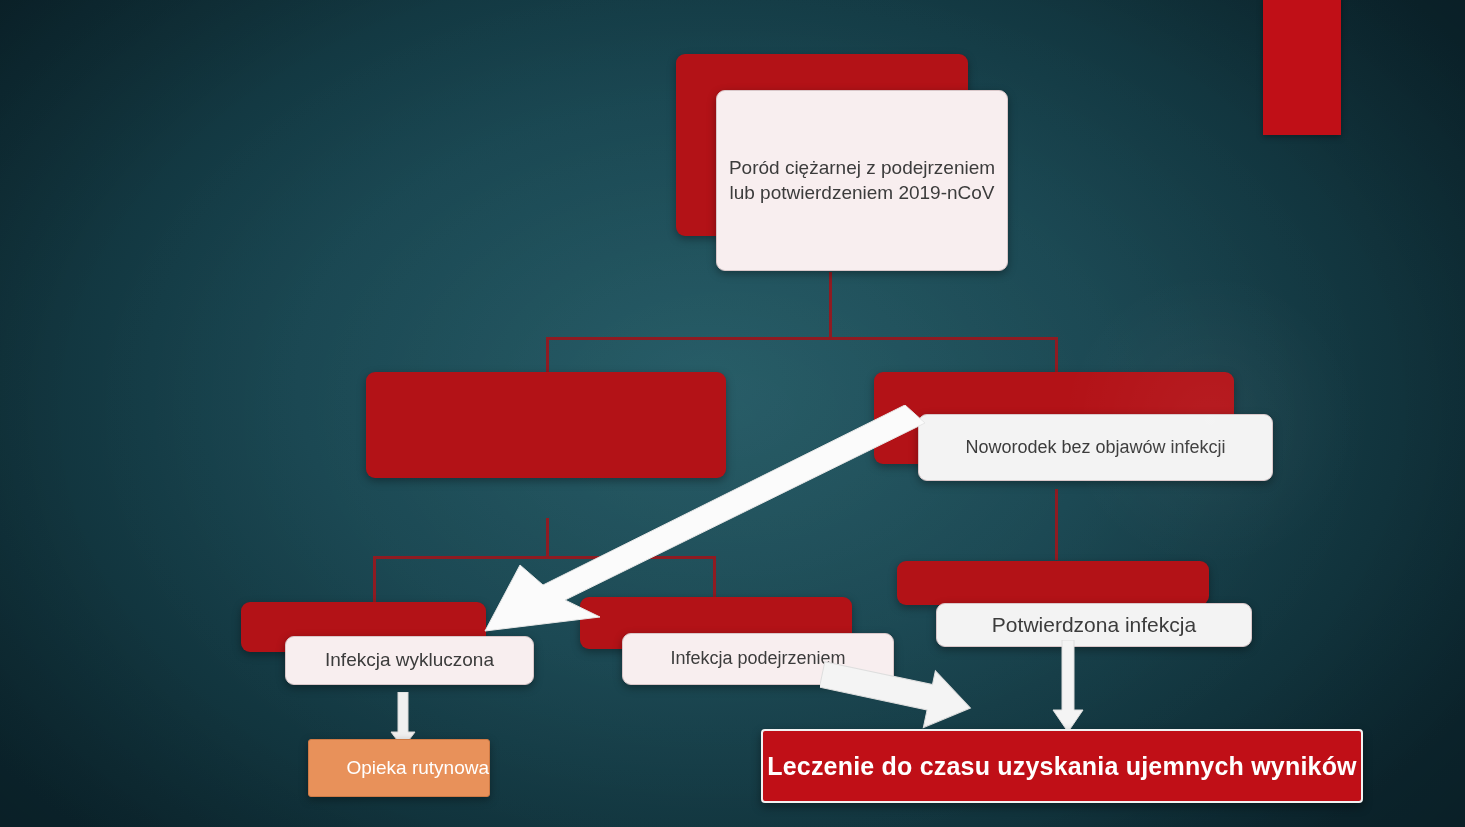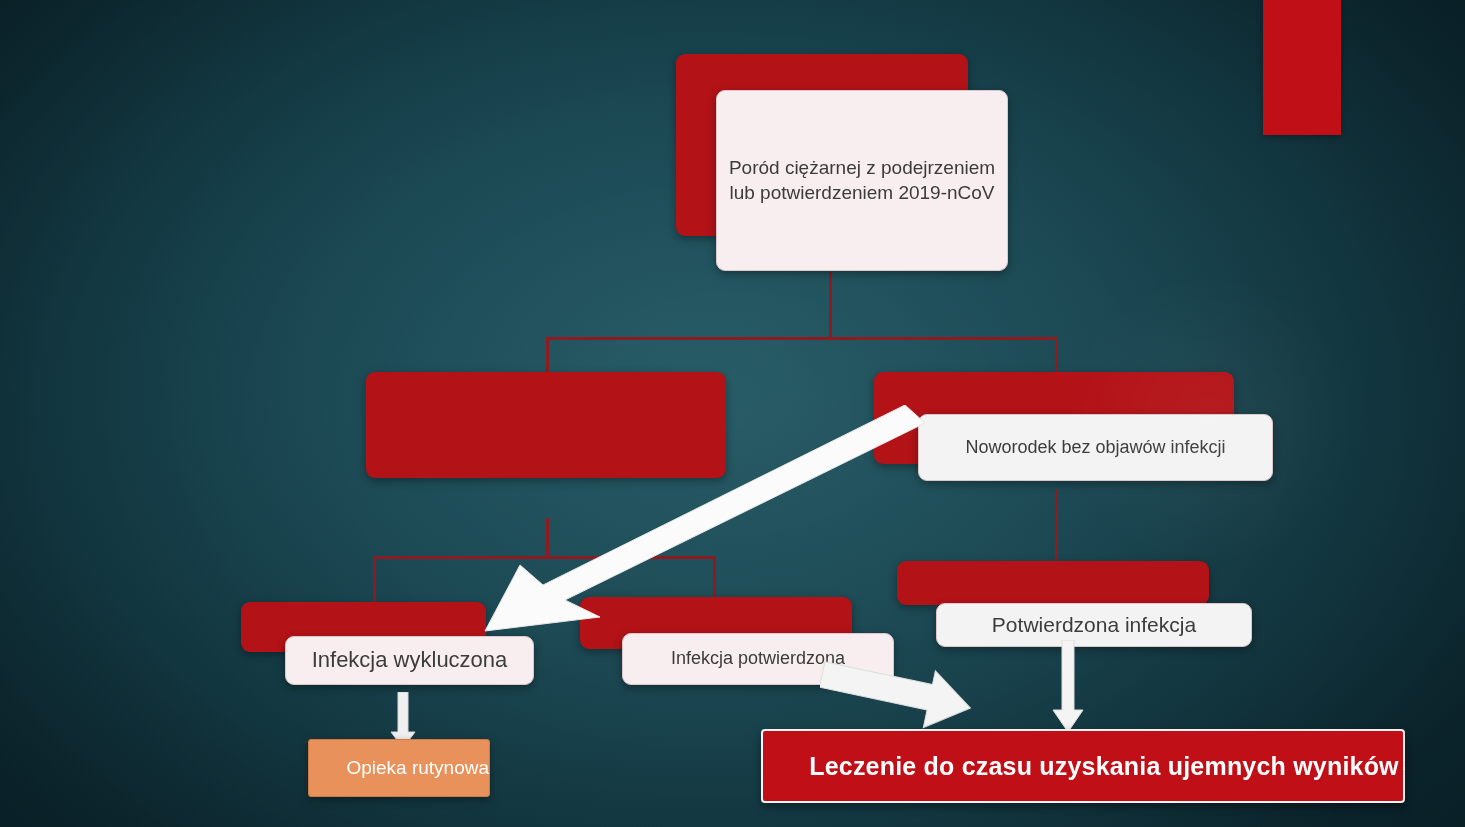--- a/index.html
+++ b/index.html
@@ -60,21 +60,21 @@
   .orange{
     position:absolute;background:#e8915a;border:1px solid #cf7a45;border-radius:3px;
     box-shadow:0 3px 8px rgba(0,0,0,0.35);
     display:flex;align-items:center;justify-content:flex-end;
     color:#ffffff;font-weight:normal;
   }
   .finalbar{
     position:absolute;background:#c00f17;border:2px solid #f2f2f2;border-radius:4px;
     box-shadow:0 4px 10px rgba(0,0,0,0.4);
     display:flex;align-items:center;justify-content:center;
-    color:#ffffff;font-weight:bold;letter-spacing:0.2px;padding-left:42px;
+    color:#ffffff;font-weight:bold;letter-spacing:0.2px;
   }
 </style>
 </head>
 <body>
 
 <div id="slide">
 
   <div class="accent-bar"></div>
 
   <div class="ln lnv" style="left:829px;top:272px;height:67px;"></div>
@@ -102,29 +102,29 @@
 
   <div class="node" style="left:874px;top:372px;width:360px;height:92px;">
     <div class="back"></div>
     <div class="front white" style="left:44px;top:42px;width:355px;height:67px;font-size:18px;">
       <span>Noworodek bez objawów infekcji</span>
     </div>
   </div>
 
   <div class="node" style="left:241px;top:602px;width:245px;height:50px;">
     <div class="back"></div>
-    <div class="front" style="left:44px;top:34px;width:249px;height:49px;font-size:22px;">
+    <div class="front" style="left:44px;top:34px;width:249px;height:49px;font-size:19px;">
       <span>Infekcja wykluczona</span>
     </div>
   </div>
 
   <div class="node" style="left:580px;top:597px;width:272px;height:52px;">
     <div class="back"></div>
     <div class="front" style="left:42px;top:36px;width:272px;height:52px;font-size:18px;">
-      <span>Infekcja potwierdzona</span>
+      <span>Infekcja podejrzeniem</span>
     </div>
   </div>
 
   <div class="node" style="left:897px;top:561px;width:312px;height:44px;">
     <div class="back"></div>
     <div class="front white" style="left:39px;top:42px;width:316px;height:44px;font-size:21px;">
       <span>Potwierdzona infekcja</span>
     </div>
   </div>
 

